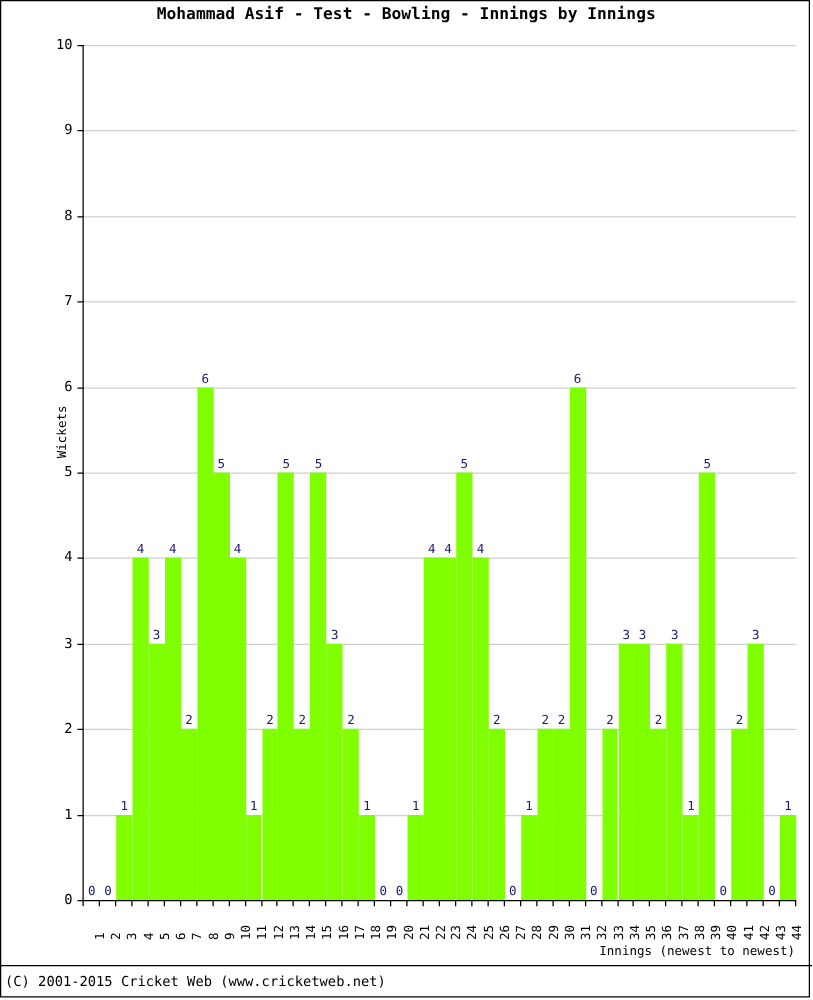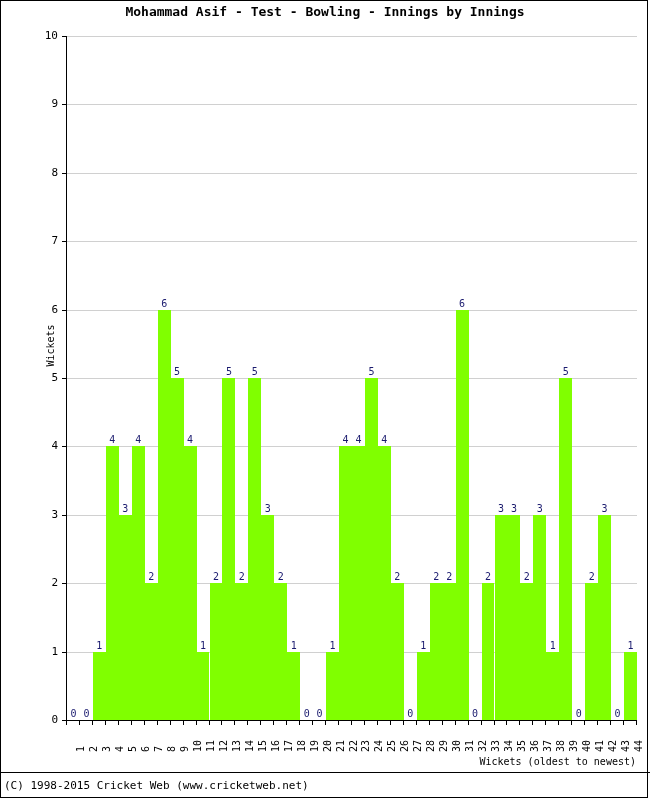--- a/index.html
+++ b/index.html
@@ -316,16 +316,16 @@
     <div class="xlab" style="left: 463.886px; top: 26px;">36</div>
     <div class="xlab" style="left: 476.841px; top: 26px;">37</div>
     <div class="xlab" style="left: 489.795px; top: 26px;">38</div>
     <div class="xlab" style="left: 502.75px; top: 26px;">39</div>
     <div class="xlab" style="left: 515.705px; top: 26px;">40</div>
     <div class="xlab" style="left: 528.659px; top: 26px;">41</div>
     <div class="xlab" style="left: 541.614px; top: 26px;">42</div>
     <div class="xlab" style="left: 554.568px; top: 26px;">43</div>
     <div class="xlab" style="left: 567.523px; top: 26px;">44</div>
   </div>
-<div id="axis-title-x">Wickets (oldest to newest)</div>
+<div id="axis-title-x">Innings (newest to newest)</div>
 
 <div id="footerline"></div>
-<div id="footer">(C) 1998-2015 Cricket Web (www.cricketweb.net)</div>
+<div id="footer">(C) 2001-2015 Cricket Web (www.cricketweb.net)</div>
 
 </body></html>

